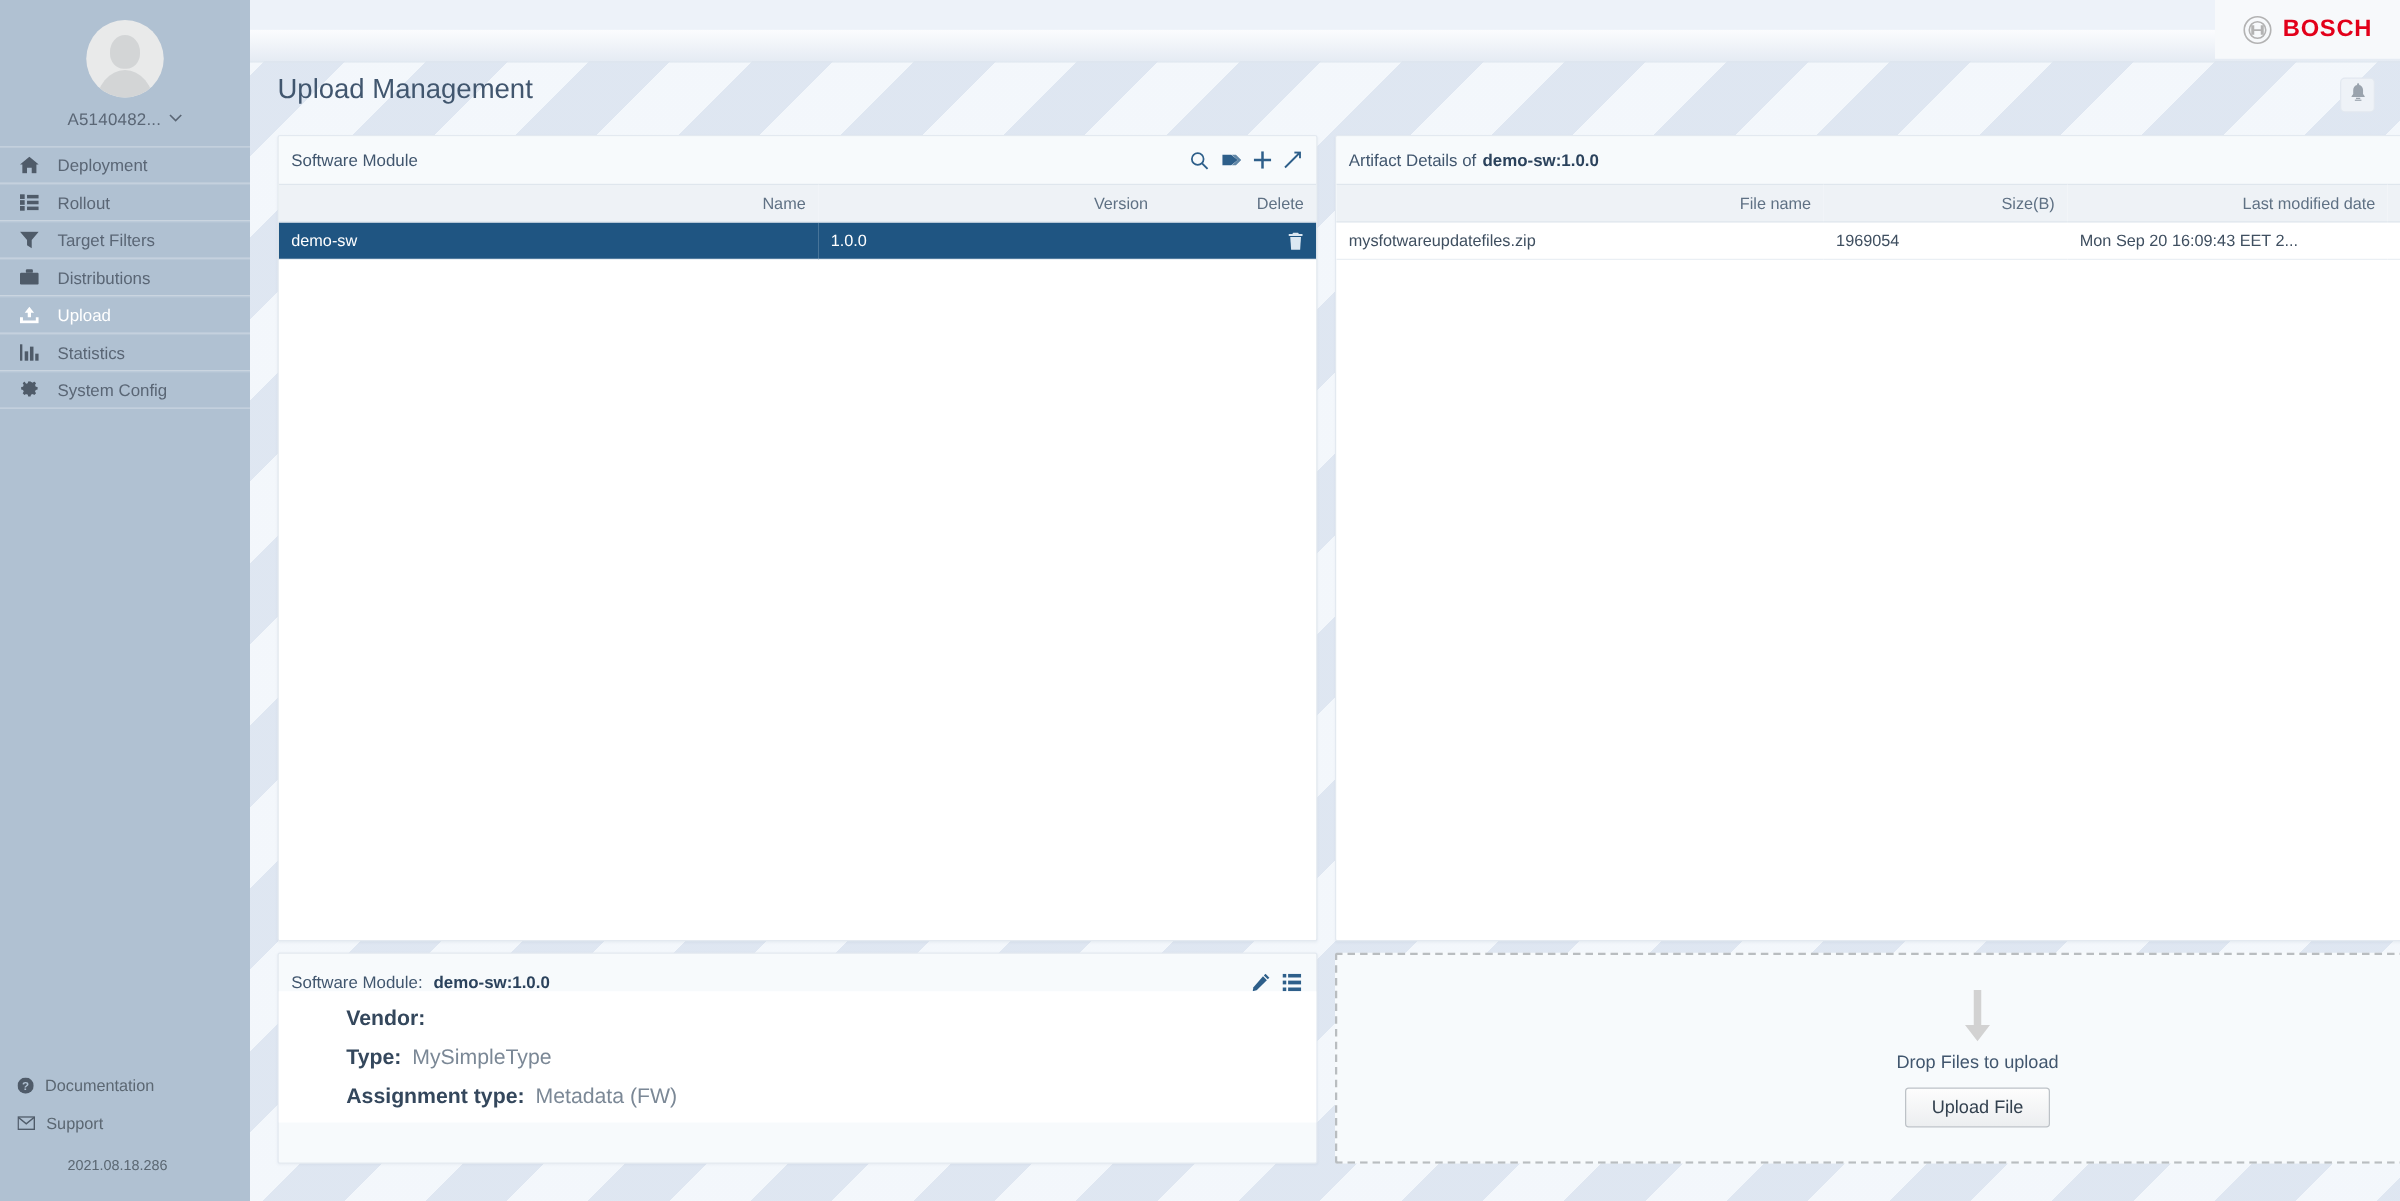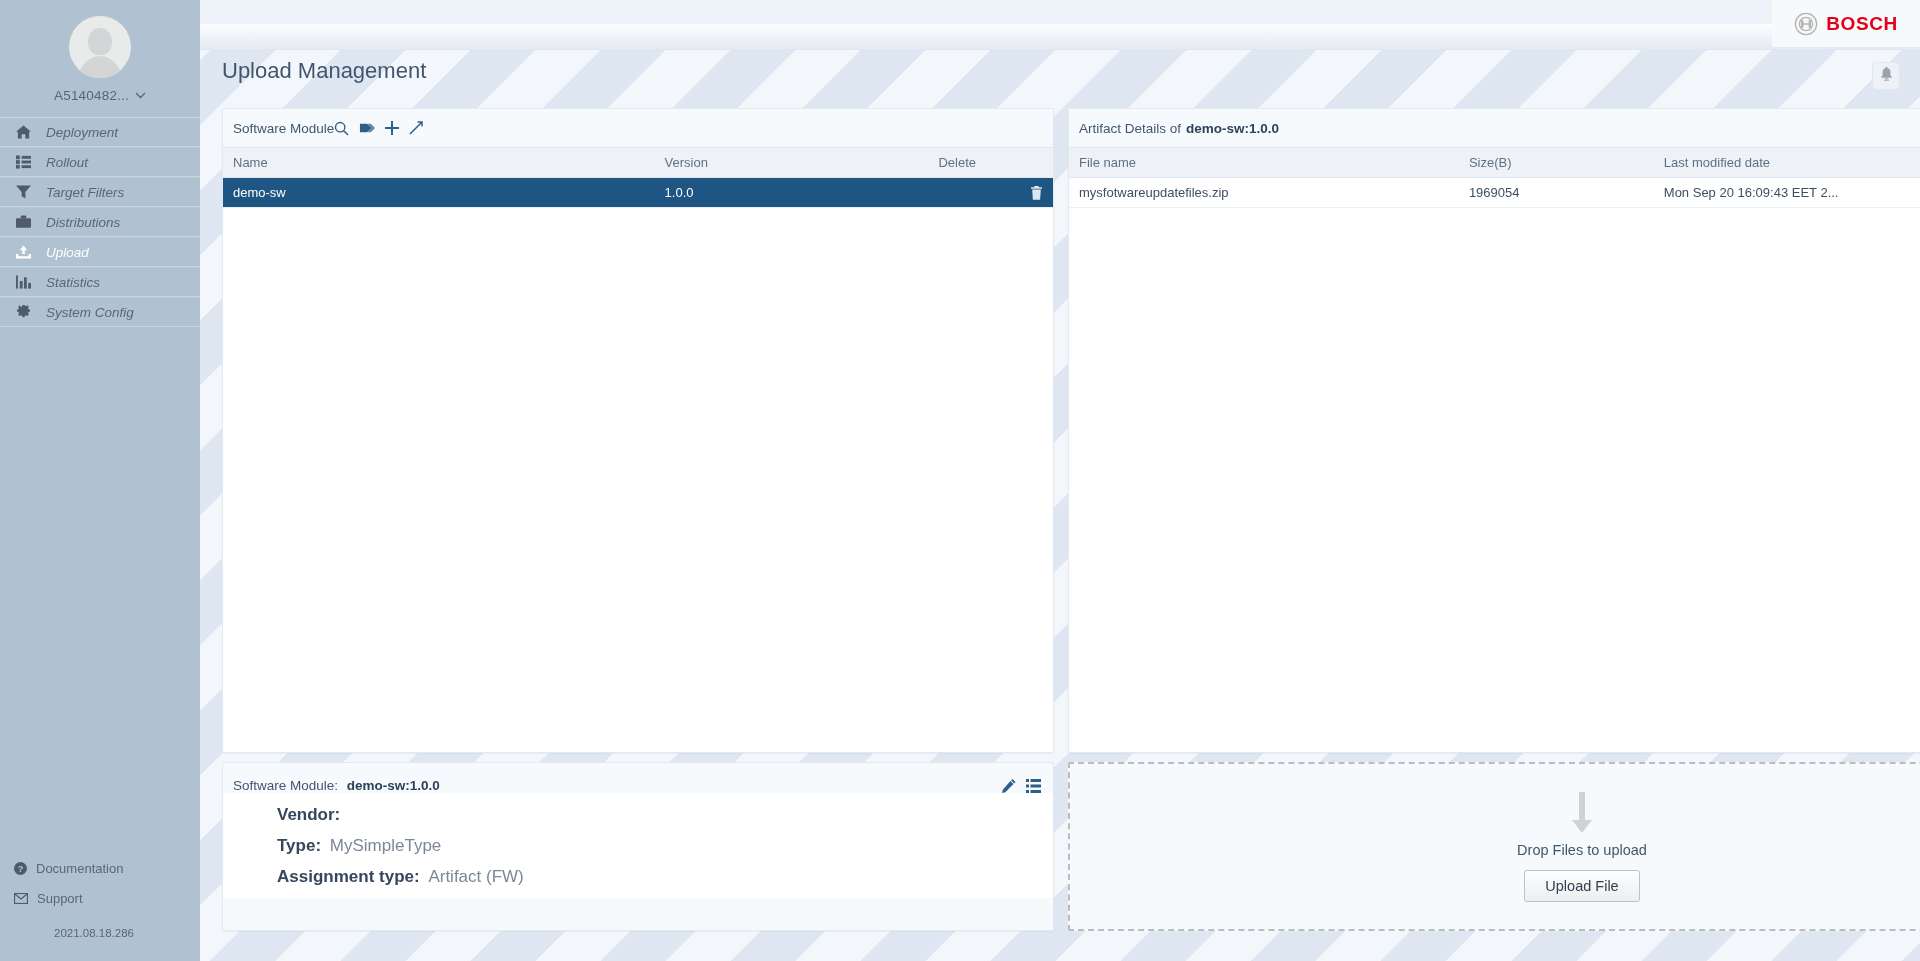--- a/index.html
+++ b/index.html
@@ -35,21 +35,21 @@
   }
   .avatar .body {
     position: absolute; left: 50%; bottom: -6px; transform: translateX(-50%);
     width: 46px; height: 28px; border-radius: 50% 50% 0 0 / 100% 100% 0 0; background: #d3d5d6;
   }
   .user-name {
     margin-top: 10px; font-size: 13.5px; color: #5a6675; letter-spacing: .2px;
     display: flex; align-items: center; gap: 6px; cursor: pointer;
   }
   .caret { font-size: 11px; color: #5a6675; line-height: 1; }
-  .nav { margin-top: 14px; font-style: italic; }
+  .nav { margin-top: 14px; }
   .nav-item {
     height: 30px; display: flex; align-items: center; gap: 13px;
     padding-left: 14px; font-size: 13.5px; color: #5a6675;
     border-bottom: 1px solid rgba(255,255,255,0.33);
     border-top: 1px solid rgba(255,255,255,0.12);
     cursor: pointer;
   }
   .nav-item:first-child { border-top: 1px solid rgba(255,255,255,0.33); }
   .nav-item.active { color: #ffffff; }
   .nav-item.active .nav-ico svg { fill: #ffffff; }
@@ -87,32 +87,32 @@
     display: flex; align-items: center; justify-content: center; cursor: pointer;
   }
 
   
   .panel {
     position: absolute; background: #f7fafc;
     border: 1px solid #e3e9f0; border-radius: 2px;
     box-shadow: 0 1px 2px rgba(80,100,130,.06);
   }
   .panel-head {
-    height: 38px; display: flex; align-items: center; 
+    height: 38px; display: flex; align-items: center; justify-content: space-between;
     padding: 0 12px 0 10px; font-size: 13.5px; color: #41566e; background: #f7fafc;
   }
   .panel-head .ttl { display: flex; align-items: center; gap: 5px; }
   .panel-head .ttl b { font-weight: bold; color: #2b425c; }
   .head-icons { display: flex; align-items: center; gap: 10px; }
   .ic { cursor: pointer; display: flex; align-items: center; }
   .ic svg { display: block; fill: #2e5f8a; }
 
   table.grid { width: 100%; border-collapse: collapse; table-layout: fixed; }
   table.grid th {
-    text-align: left; font-weight: normal; font-size: 13px; color: #5f7184;
+    text-align: right; font-weight: normal; font-size: 13px; color: #5f7184;
     height: 30px; background: #eef2f6; padding: 0 10px;
     border-top: 1px solid #dfe6ed; border-bottom: 1px solid #dfe6ed;
   }
   table.grid td {
     font-size: 13px; color: #3f4f60; height: 30px; padding: 0 10px;
     border-bottom: 1px solid #eaeff4; background: #ffffff;
   }
   tr.selected td { background: #1f5582; color: #ffffff; }
   tr.selected td svg { fill: #dce8f2; }
   td.act { text-align: right; }
@@ -421,21 +421,21 @@
         <div class="det-row">
           <span class="k">Vendor:</span>
           <span class="v"></span>
         </div>
         <div class="det-row">
           <span class="k">Type:</span>
           <span class="v">MySimpleType</span>
         </div>
         <div class="det-row">
           <span class="k">Assignment type:</span>
-          <span class="v">Artifact (FW)</span>
+          <span class="v">Metadata (FW)</span>
         </div>
       </div>
     </div>
 
     <div id="drop-panel">
       <span class="drop-arrow">
         <svg width="30" height="42" viewBox="0 0 30 42">
             <path d="M12 0h6v28h7l-10 13L5 28h7z" fill="#d2d2d2"></path>
           </svg>
       </span>

